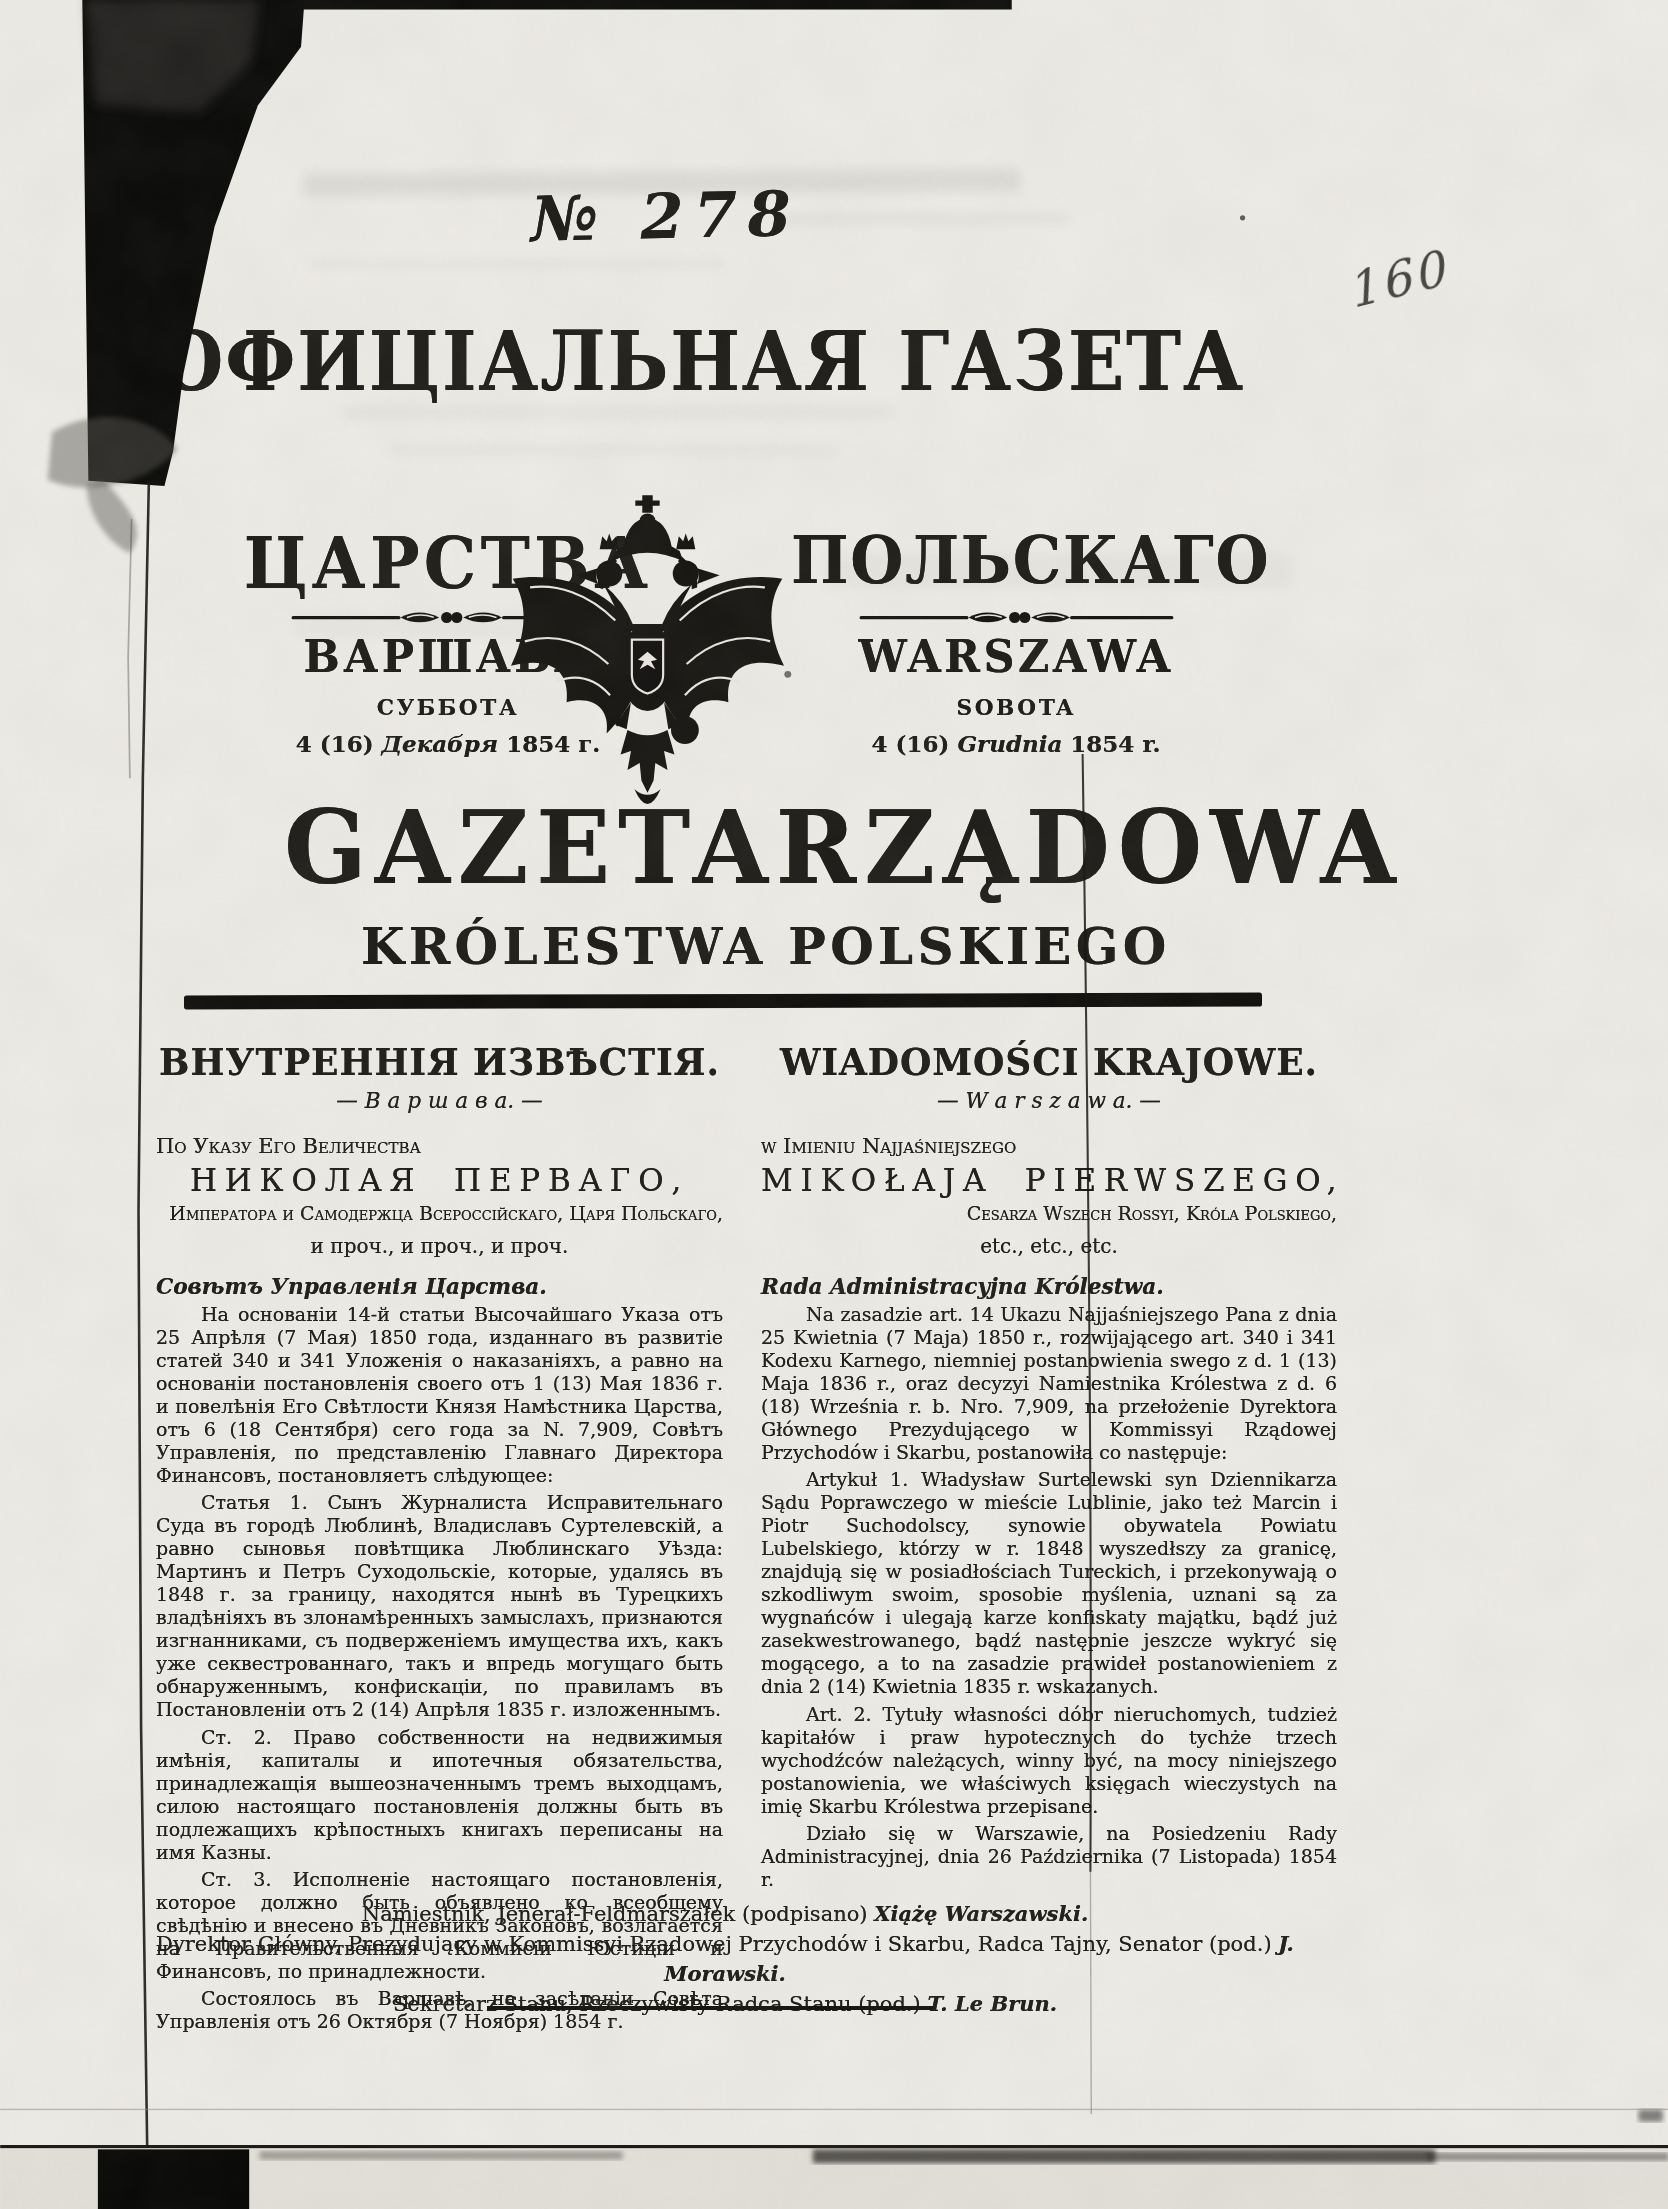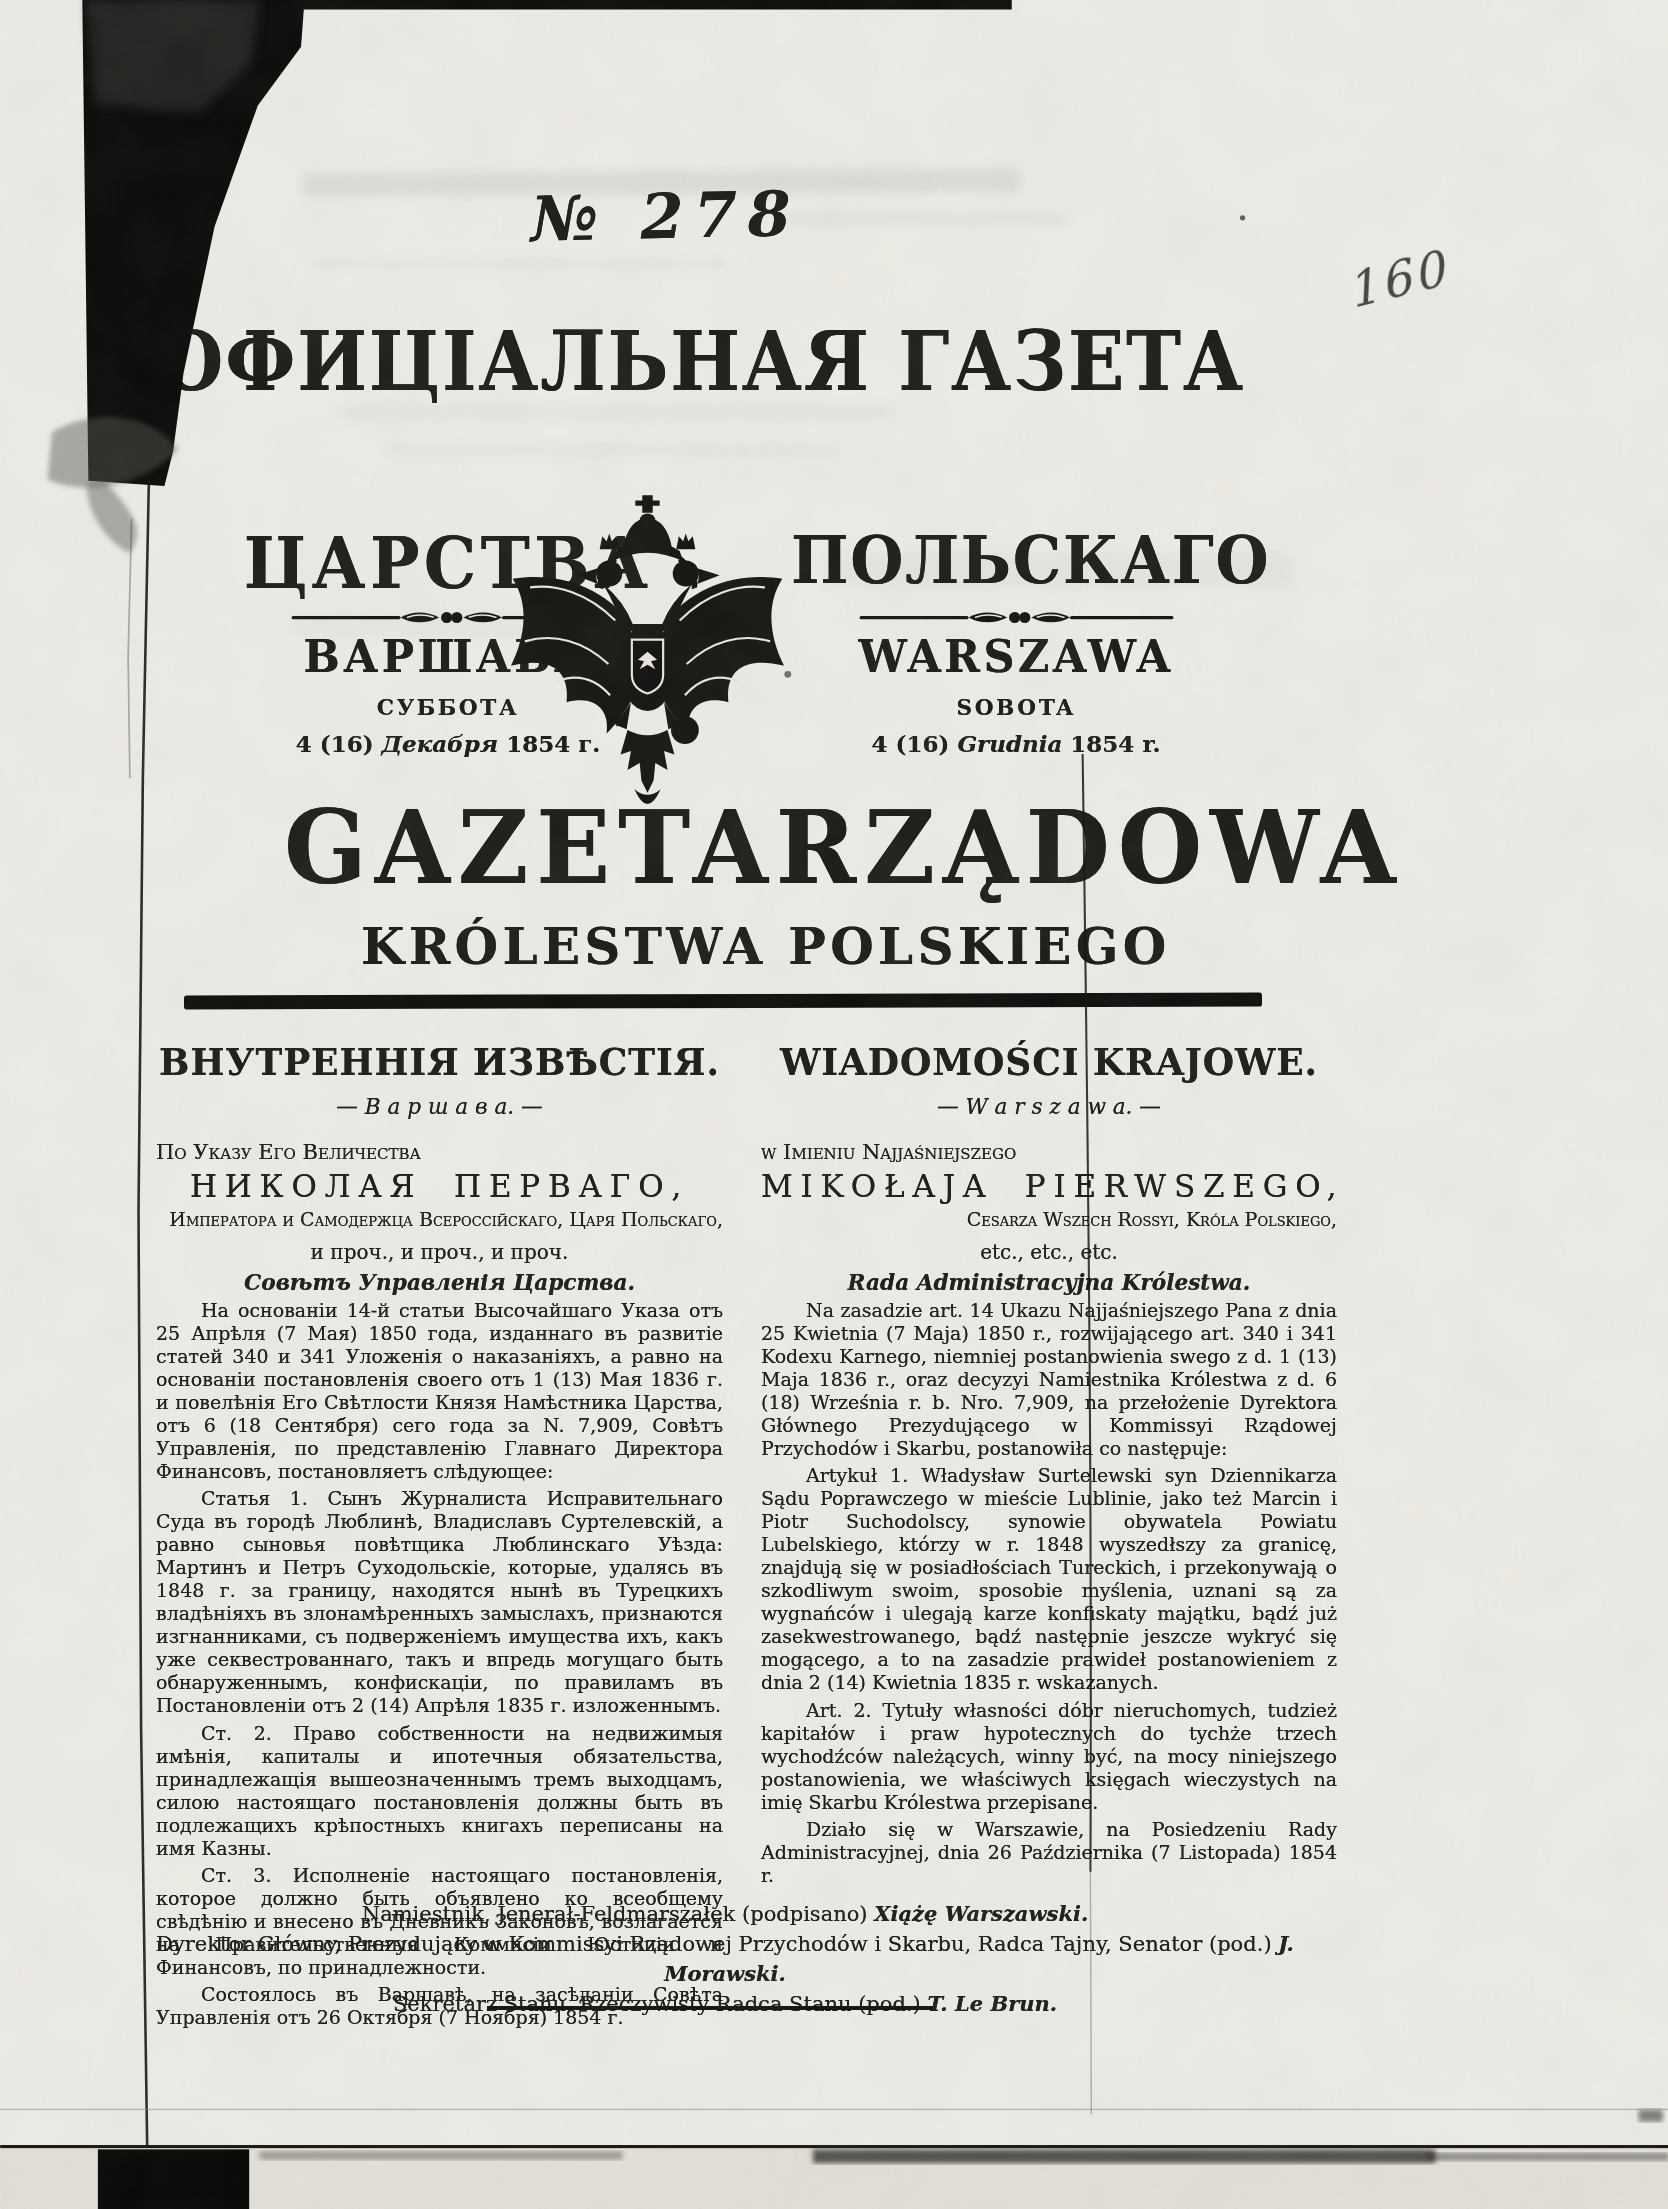--- a/index.html
+++ b/index.html
@@ -31,26 +31,26 @@
   .eagle{left:504px;top:493px;width:287px;height:375px;}
   .gazeta-row{left:284px;top:790px;width:972px;display:flex;justify-content:space-between;
               font-size:97px;font-weight:bold;letter-spacing:7.8px;transform:scaleY(1.05);}
   .subtitle{left:361px;width:726px;top:917px;font-size:50px;font-weight:bold;letter-spacing:4.3px;white-space:nowrap;}
   .bigrule{left:184px;top:994px;width:1078px;height:14px;background:#0e0d0b;border-radius:2.6px;transform:rotate(-.15deg);}
   
   .col{top:1040px;}
   .col-l{left:156px;width:567px;}
   .col-r{left:761px;width:576px;}
   .col-h1{font-size:36px;font-weight:bold;text-align:center;letter-spacing:0.9px;white-space:nowrap;transform:scaleY(1.05);}
-  .col-place{text-align:center;font-style:italic;font-size:21.6px;margin-top:12px;}
+  .col-place{text-align:center;font-style:italic;font-size:21.6px;margin-top:6px;}
   .col-by{text-align:left;font-variant:small-caps;font-size:21px;margin-top:21px;}
   .col-sov{text-align:center;font-size:31px;letter-spacing:7.8px;word-spacing:14px;margin-top:3.5px;white-space:nowrap;}
   .col-titles{text-align:right;font-variant:small-caps;font-size:19px;margin-top:4.3px;white-space:nowrap;}
   .col-etc{text-align:center;font-size:20px;margin-top:10px;}
-  .col-issuer{text-align:center;font-weight:bold;font-style:italic;font-size:21.6px;margin-top:6px;}
+  .col-issuer{font-weight:bold;font-style:italic;font-size:21.6px;margin-top:16px;}
   .col p{margin:4.3px 0 0 0;font-size:19px;line-height:23px;text-align:justify;text-indent:45px;}
   
   .footer{left:104px;top:1899px;width:1242px;text-align:center;font-size:21px;line-height:30px;}
   .sig{font-weight:bold;font-style:italic;}
   .footer-rule{left:487px;top:2006px;width:446px;height:3.5px;background:#14120f;}
   
   .ghost{position:absolute;background:#6b6b66;filter:blur(5.2px);z-index:5;}
   .annotation{left:1349px;top:240px;width:190px;font-size:48px;font-style:italic;color:#45443f;
               letter-spacing:3.5px;transform:rotate(-14deg) skewX(-6deg);filter:blur(0.3px);z-index:20;}
   .artifacts{position:absolute;inset:0;z-index:40;pointer-events:none;}

